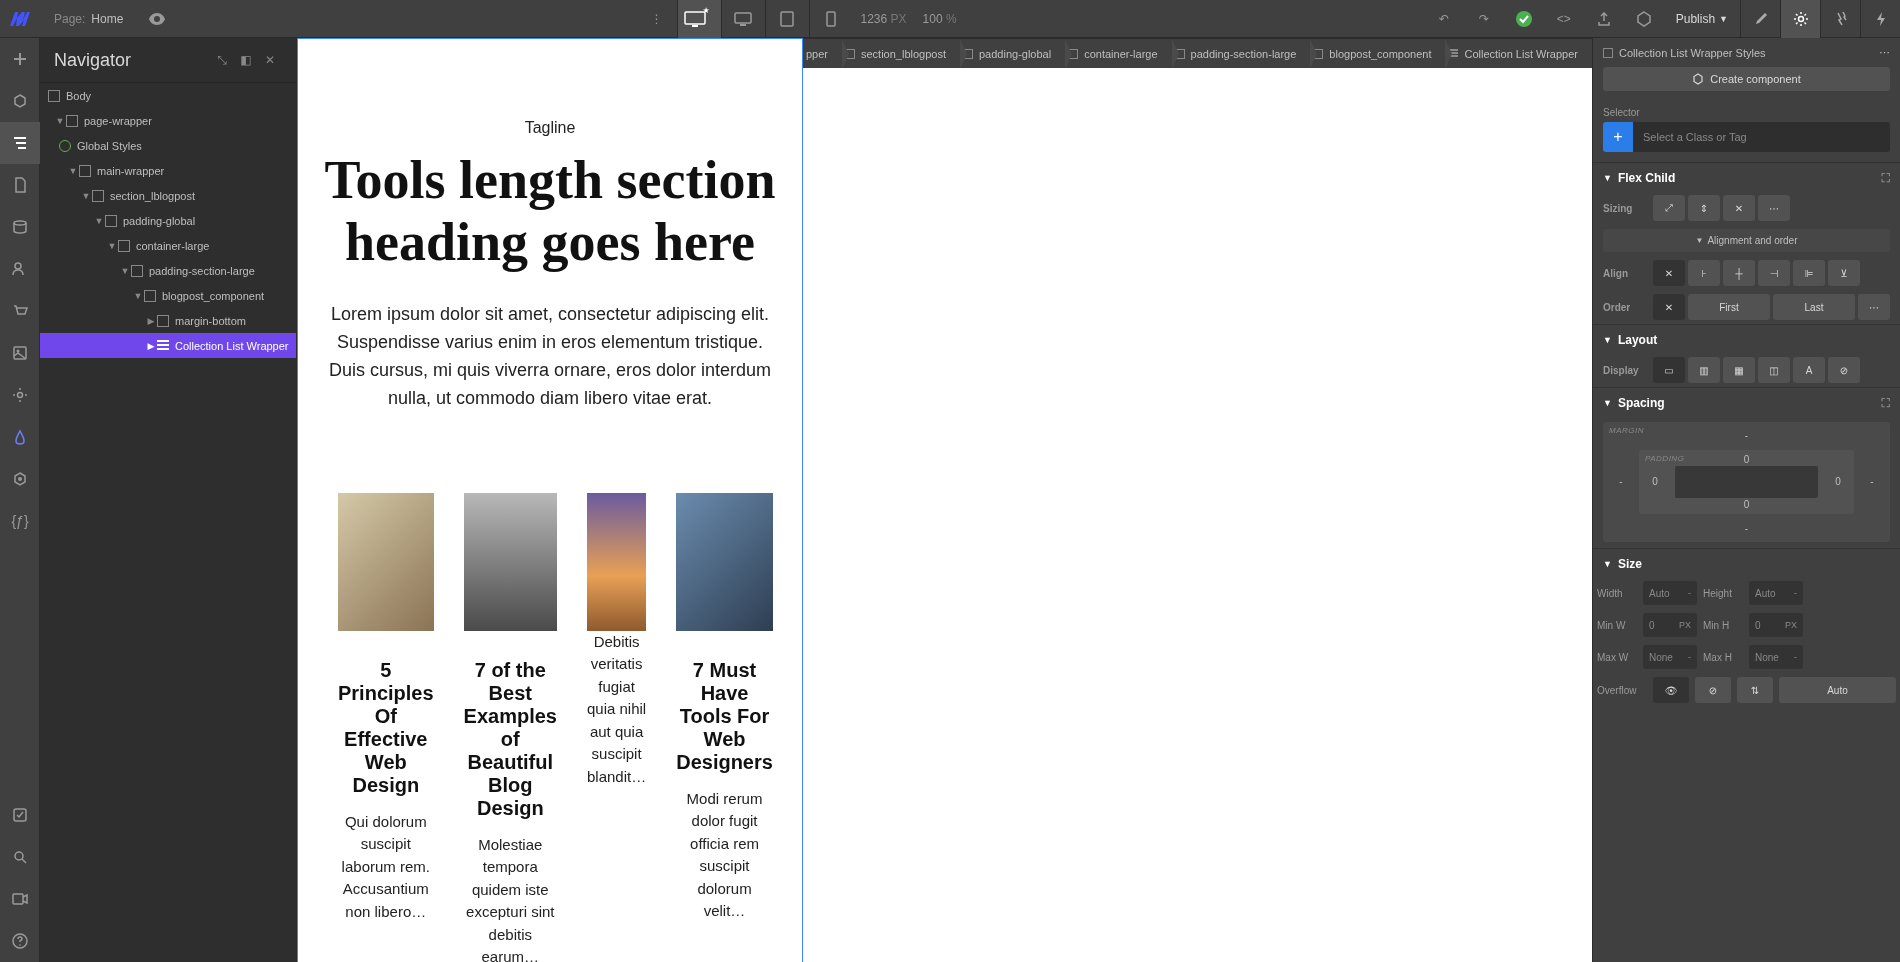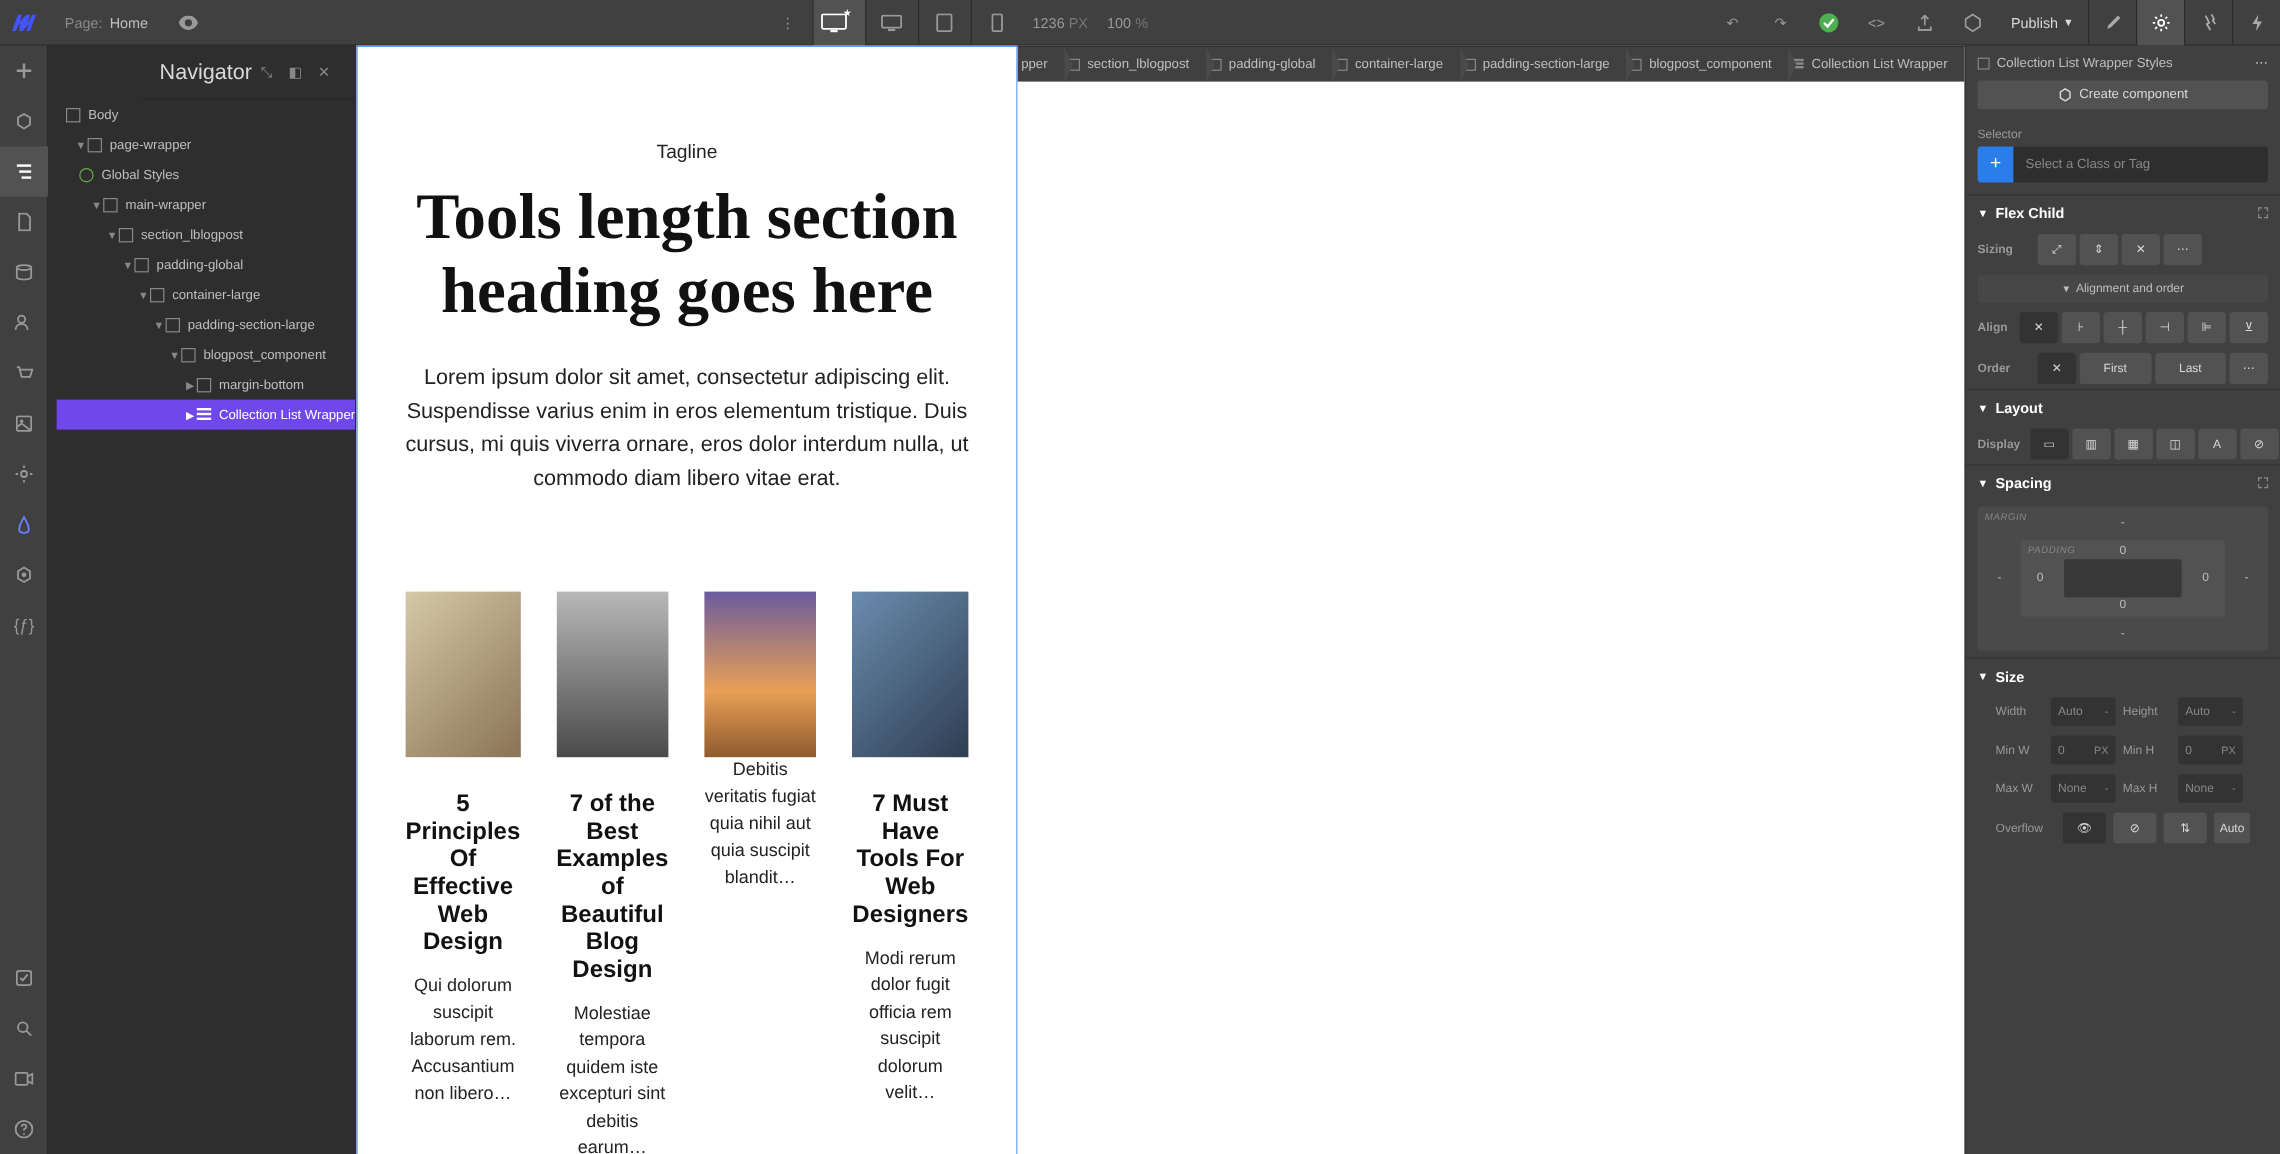--- a/index.html
+++ b/index.html
@@ -21,21 +21,21 @@
 
 .main-area { display: flex; height: calc(100% - 38px); }
 
 
 .leftrail { width: 40px; background: #404040; display: flex; flex-direction: column; border-right: 1px solid #2b2b2b; }
 .leftrail .rail-btn { width: 40px; height: 42px; display: flex; align-items: center; justify-content: center; color: #999; }
 .leftrail .rail-btn.active { background: #525252; color: #fff; }
 .leftrail .rail-bottom { margin-top: auto; }
 
 
-.navigator { width: 257px; background: #2e2e2e; display: flex; flex-direction: column; border-right: 1px solid #2b2b2b; align-items: flex-end; }
+.navigator { width: 257px; background: #2e2e2e; display: flex; flex-direction: column; border-right: 1px solid #2b2b2b; }
 .nav-header { height: 45px; display: flex; align-items: center; padding: 0 14px; border-bottom: 1px solid #252525; }
 .nav-title { font-size: 18px; font-weight: 400; color: #d9d9d9; flex: 1; }
 .nav-hdr-icon { width: 24px; color: #888; text-align: center; }
 .nav-tree { flex: 1; overflow-y: auto; }
 .nav-item { display: flex; align-items: center; height: 25px; font-size: 11px; color: #bfbfbf; cursor: pointer; white-space: nowrap; }
 .nav-item.selected { background: #7047eb; color: #fff; }
 .nav-item .arrow { width: 12px; text-align: center; color: #888; font-size: 9px; }
 .nav-item.selected .arrow { color: #fff; }
 .nav-item .box-icon { width: 12px; height: 12px; border: 1px solid #888; margin-right: 6px; }
 .nav-item .globe-icon { width: 12px; height: 12px; border: 1px solid #6aa84f; border-radius: 50%; margin-right: 6px; }
@@ -62,21 +62,21 @@
 
 
 .crumb-bar { height: 30px; background: #404040; display: flex; align-items: center; border-top: 1px solid #2b2b2b; overflow: hidden; }
 .crumb { display: flex; align-items: center; height: 100%; padding: 0 14px 0 3px; color: #bfbfbf; font-size: 11px; position: relative; gap: 6px; }
 .crumb::after { content:''; position:absolute; right:-7px; top:0; width:0; height:0; border-top:15px solid transparent; border-bottom:15px solid transparent; border-left:7px solid #4a4a4a; z-index:1; }
 .crumb .cbox { width:10px; height:10px; border:1px solid #888; }
 .crumb .clist { width:10px; height:10px; display:flex; flex-direction:column; gap:1px; }
 .crumb .clist span { height:2px; background:#888; }
 
 
-.rightpanel { width: 263px; background: #404040; display: flex; flex-direction: column; overflow-y: auto; border-left: 1px solid #2b2b2b; }
+.rightpanel { width: 308px; background: #404040; display: flex; flex-direction: column; overflow-y: auto; border-left: 1px solid #2b2b2b; }
 .rp-header { display: flex; align-items: center; padding: 8px 10px; font-size: 11px; color: #bfbfbf; }
 .rp-header .sq { width:10px; height:10px; border:1px solid #888; margin-right:6px; }
 .rp-header-title { flex:1; }
 .rp-create-btn { margin: 0 10px 10px; background: #525252; height: 24px; border-radius: 3px; display:flex; align-items:center; justify-content:center; gap:6px; font-size:11px; color:#d9d9d9; }
 .rp-label { font-size: 10px; color: #999; padding: 6px 10px 4px; }
 .rp-selector { margin: 0 10px 10px; display:flex; }
 .rp-sel-add { width:30px; height:30px; background:#2b7de9; display:flex; align-items:center; justify-content:center; border-radius:3px 0 0 3px; color:#fff; font-size:16px; }
 .rp-sel-input { flex:1; background:#2e2e2e; height:30px; display:flex; align-items:center; padding:0 10px; color:#888; font-size:11px; border-radius:0 3px 3px 0; }
 
 .rp-section-hdr { display:flex; align-items:center; padding: 8px 10px 6px; font-size:12px; font-weight:600; color:#fff; border-top:1px solid #333; }
@@ -104,21 +104,21 @@
 .sp-val { position:absolute; font-size:10px; color:#bfbfbf; text-align:center; width:20px; }
 .sp-val.m-top { top:8px; left:50%; margin-left:-10px; }
 .sp-val.m-bot { bottom:8px; left:50%; margin-left:-10px; }
 .sp-val.m-left { top:50%; left:8px; margin-top:-6px; }
 .sp-val.m-right { top:50%; right:8px; margin-top:-6px; }
 .sp-val.p-top { top:32px; left:50%; margin-left:-10px; }
 .sp-val.p-bot { bottom:32px; left:50%; margin-left:-10px; }
 .sp-val.p-left { top:50%; left:42px; margin-top:-6px; }
 .sp-val.p-right { top:50%; right:42px; margin-top:-6px; }
 
-.rp-size-row { display:flex; align-items:center; padding:4px 25px; gap:6px; }
+.rp-size-row { display:flex; align-items:center; padding:4px 4px; gap:6px; }
 .rp-size-row .slabel { font-size:10px; color:#999; width:40px; }
 .rp-size-input { background:#333; height:24px; border-radius:3px; width:54px; display:flex; align-items:center; justify-content:space-between; padding:0 6px; font-size:10px; color:#888; }
 .rp-size-input .unit { font-size:9px; }
 
 svg { display: block; }
 </style>
 </head>
 <body>
 
 <div class="topbar">

